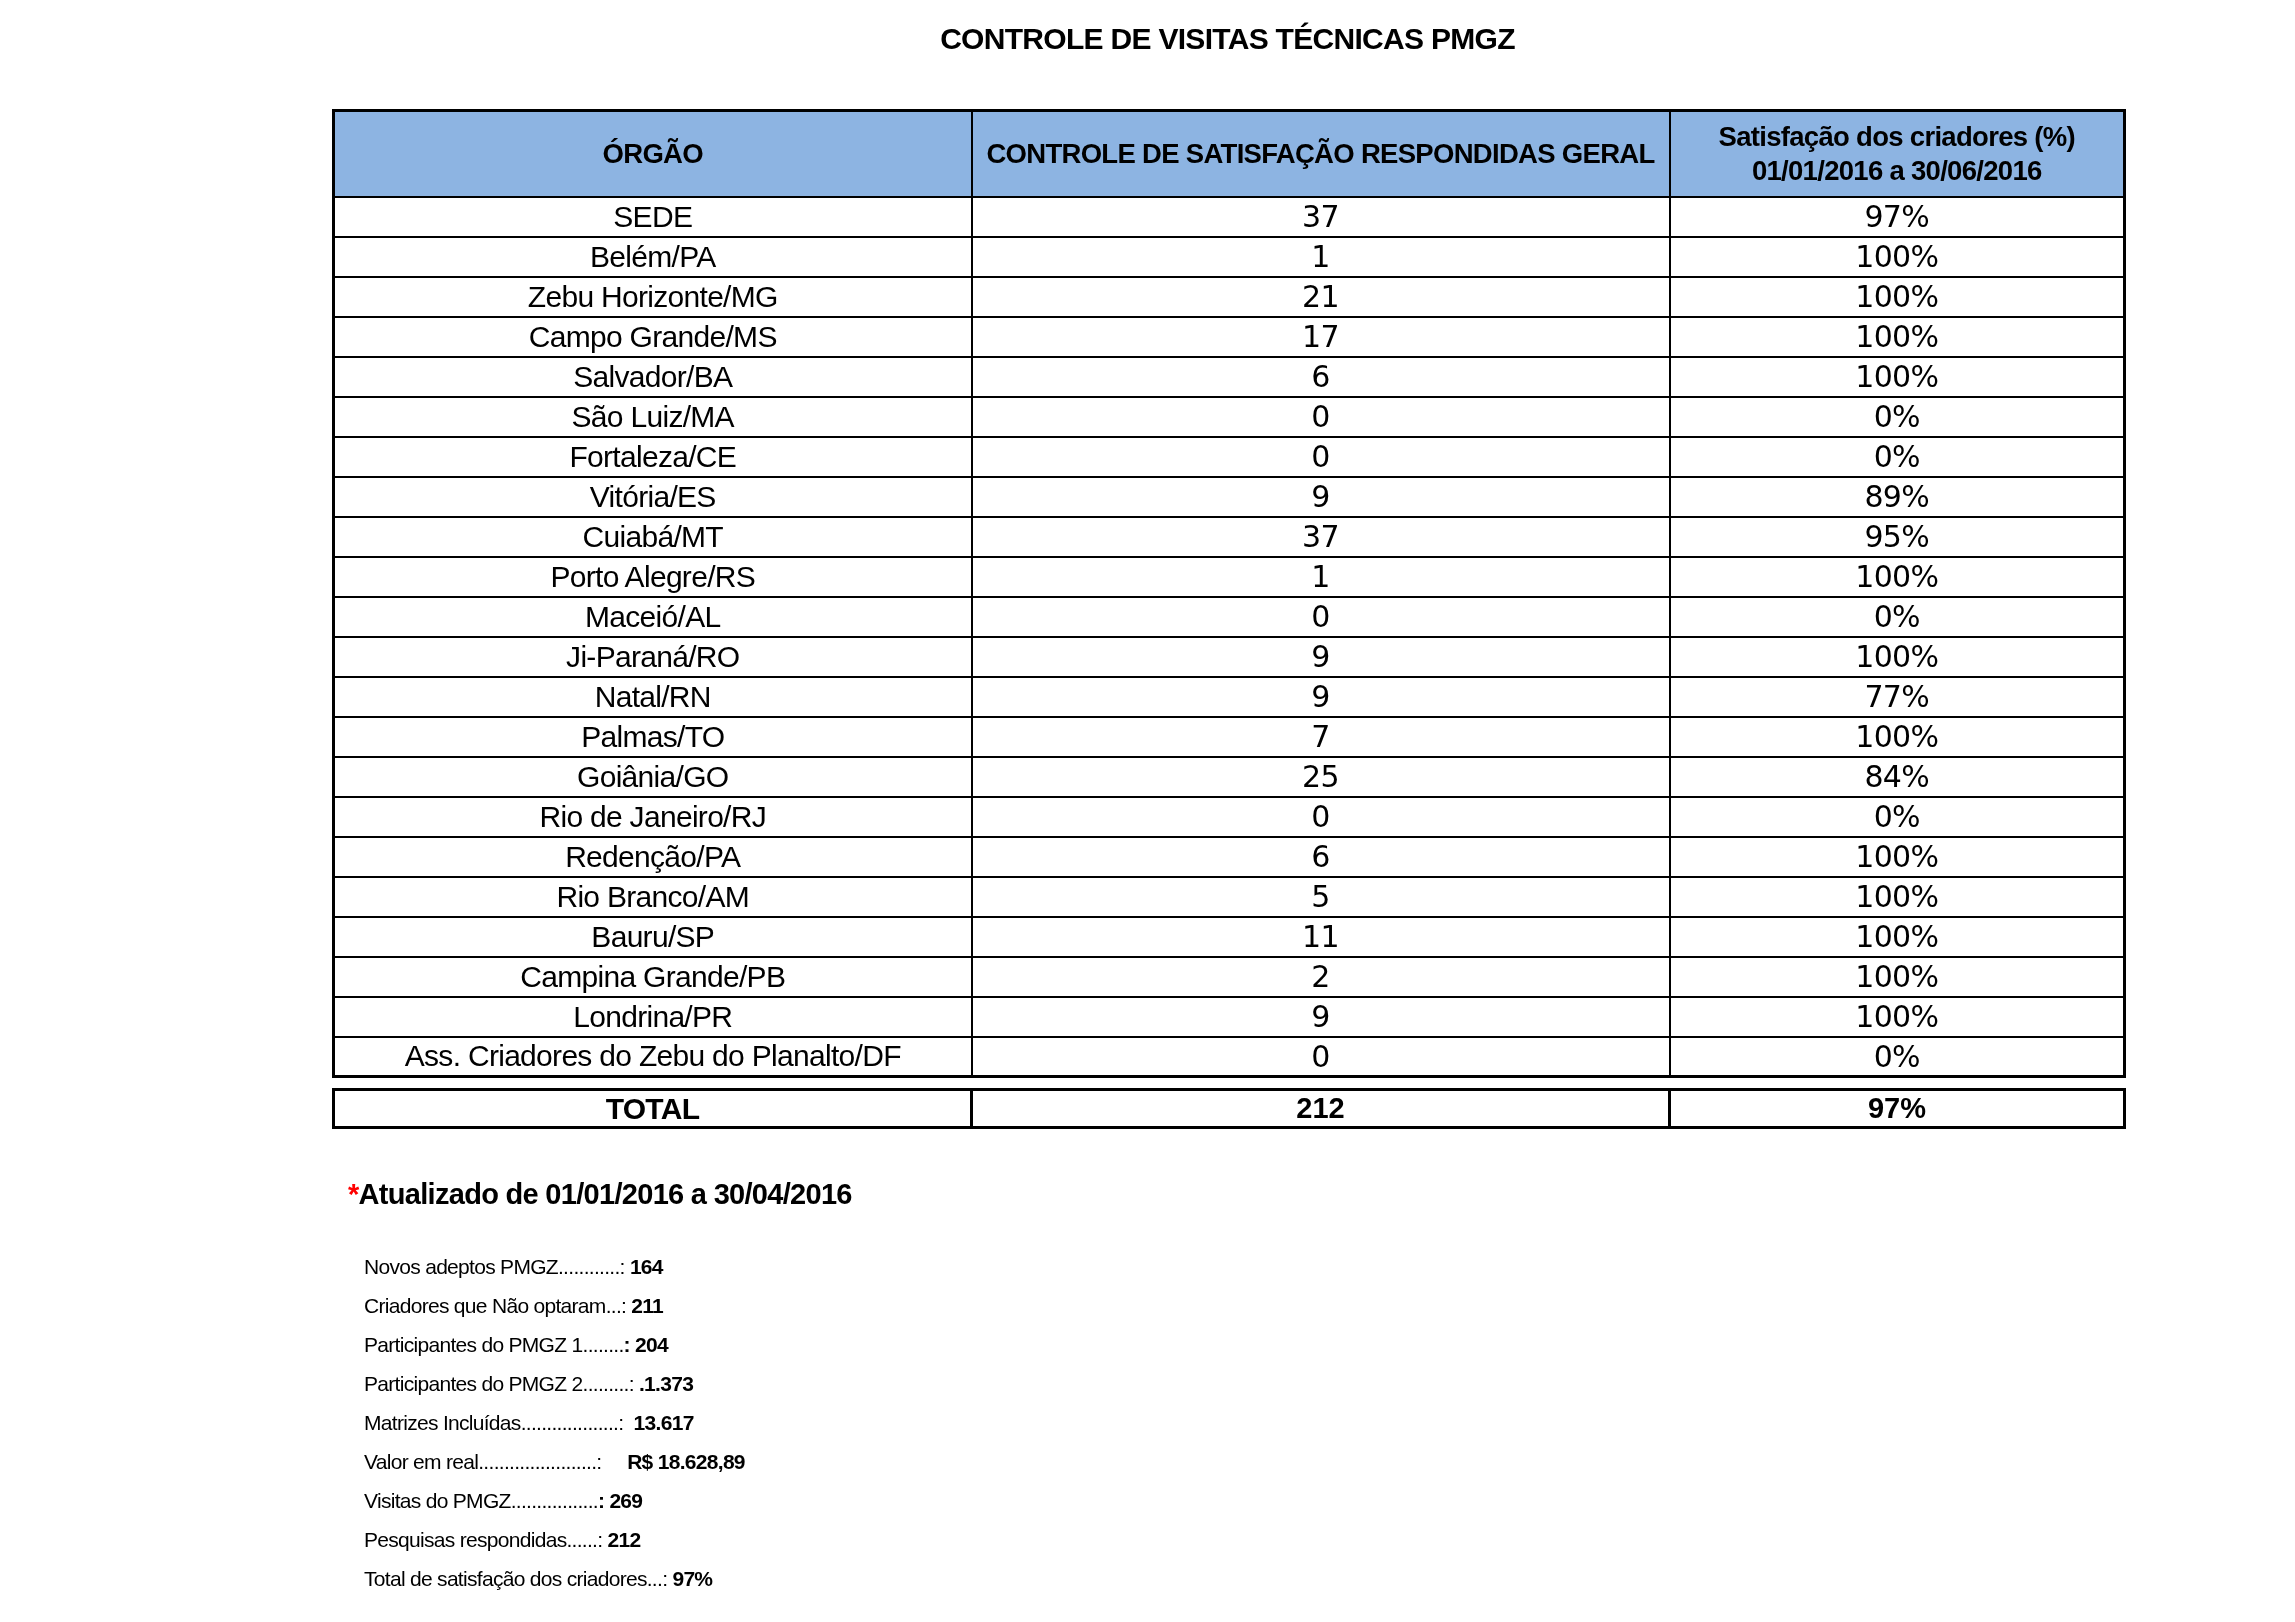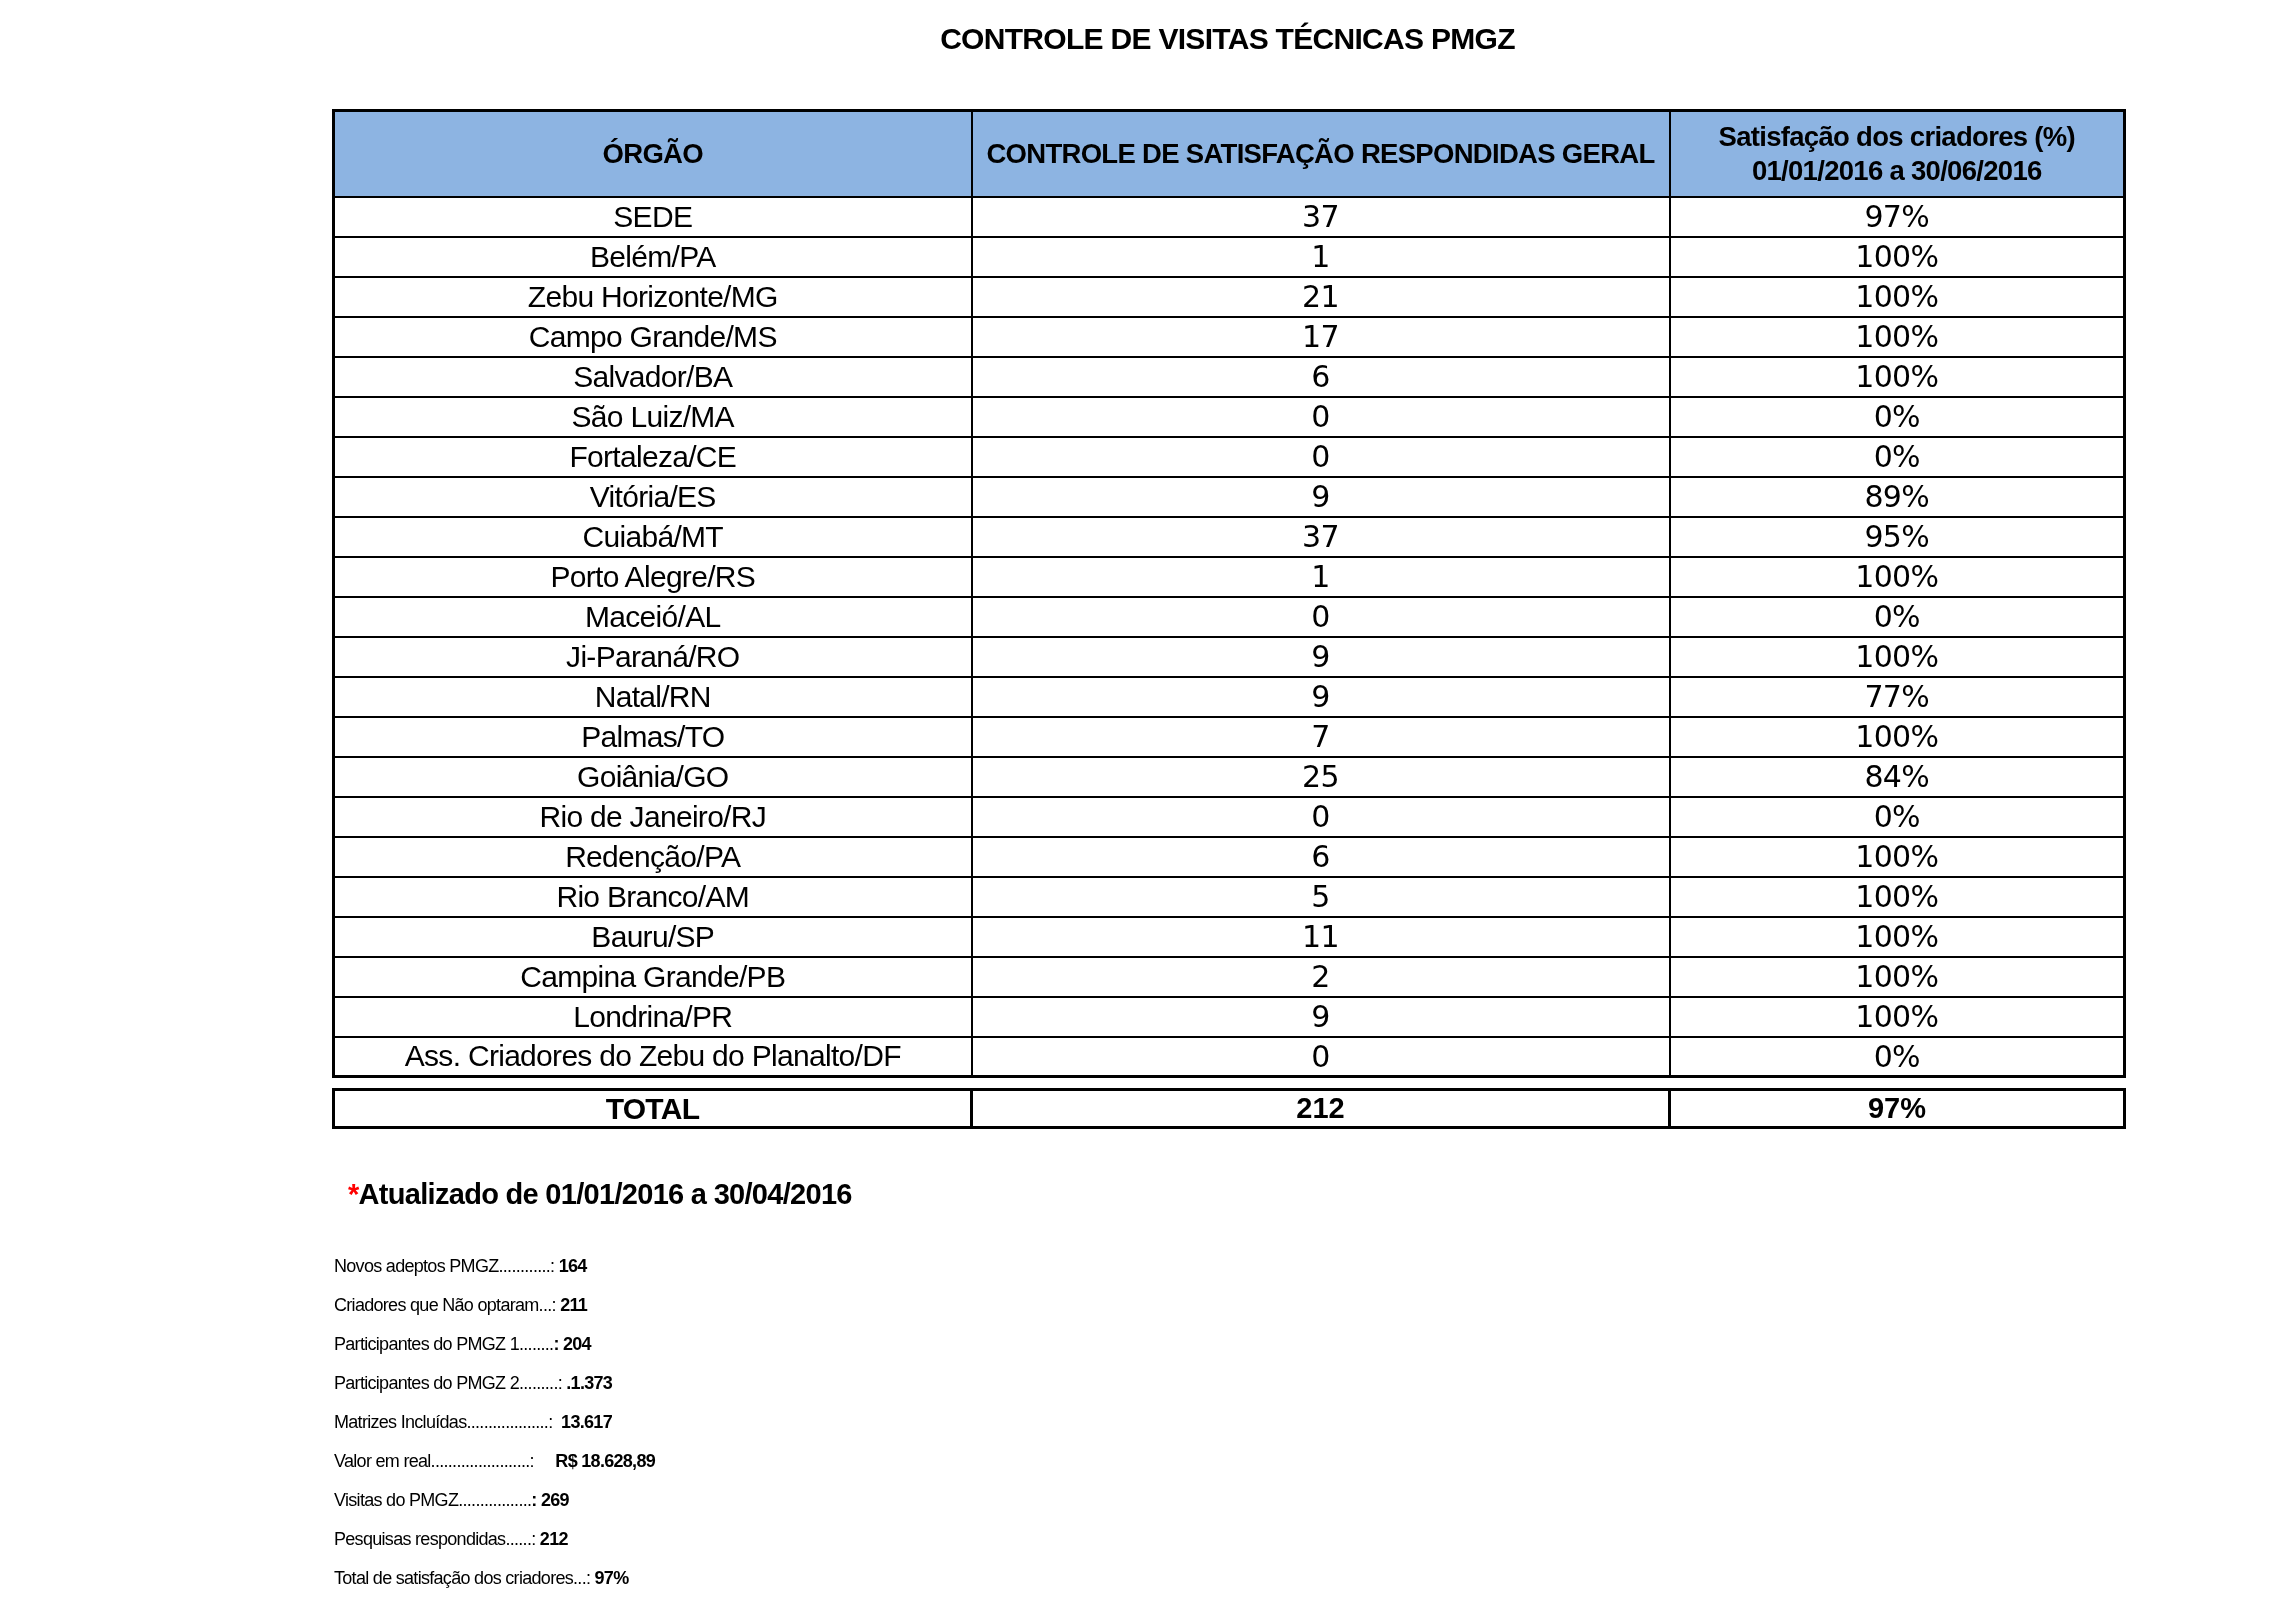--- a/index.html
+++ b/index.html
@@ -38,22 +38,22 @@
     text-align:center; vertical-align:middle;
     font-weight:bold; font-size:30px; letter-spacing:-0.7px;
   }
   .total-table td.num { font-weight:bold; font-family:"Liberation Sans", sans-serif; font-size:29px; }
   .footer-note {
     position:absolute; left:348px; top:1178px;
     font-size:29px; font-weight:bold; letter-spacing:-0.7px;
   }
   .footer-note .asterisk { color:var(--asterisk-red,#FF0000); }
   .stats {
-    position:absolute; left:334px; top:1247px;
-    font-size:18px; letter-spacing:-0.7px;
+    position:absolute; left:364px; top:1247px;
+    font-size:21px; letter-spacing:-0.7px;
   }
   .stat-line { height:39px; line-height:39px; white-space:pre; }
   .stat-value { font-weight:bold; }
 </style>
 </head>
 <body>
 
 <div class="page">
 
   <div class="title">CONTROLE DE VISITAS TÉCNICAS PMGZ</div>

